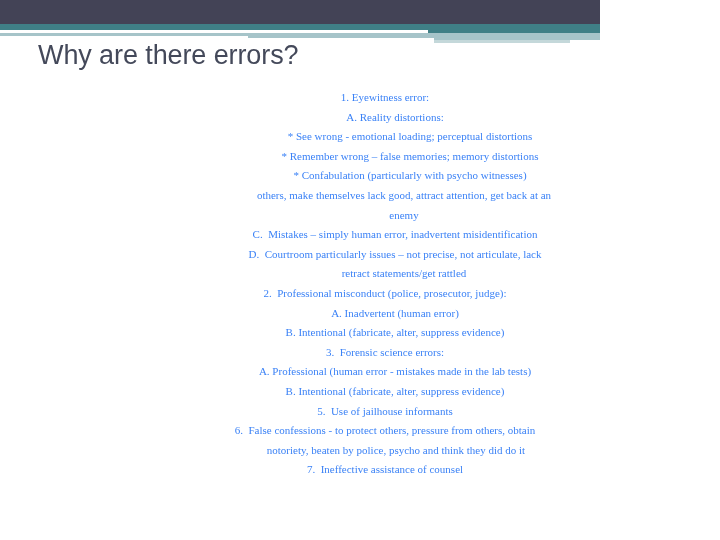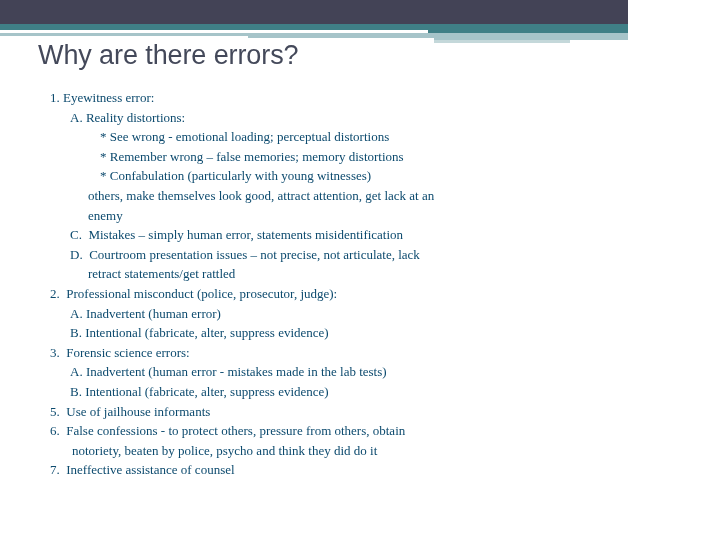--- a/index.html
+++ b/index.html
@@ -15,21 +15,20 @@
     position: relative;
   }
 
   
   #slide {
     position: relative;
     width: 600px;
     height: 540px;
     background: #ffffff;
     overflow: hidden;
-    padding-left: 28px;
   }
 
   
   #header-decoration {
     position: absolute;
     left: 0;
     top: 0;
     width: 720px;
     height: 44px;
   }
@@ -136,24 +135,25 @@
 
   
   #body-outline {
     position: absolute;
     left: 0;
     top: 88px;
     width: 720px;
   }
   .line {
     font-family: "Liberation Serif", serif;
-    font-size: 13px;
+    font-size: 11px;
     line-height: 19.6px;
-    color: #0c4a6e;
+    color: #3b82f6;
     white-space: pre;
+    text-align: center;
   }
   
   .lvl1      { padding-left: 50px;  text-indent: 0; }
   .lvl1-wrap { padding-left: 72px;  text-indent: 0; }
   .lvl2      { padding-left: 70px;  text-indent: 0; }
   .lvl2-wrap { padding-left: 88px;  text-indent: 0; }
   .lvl3      { padding-left: 100px; text-indent: 0; }
 </style>
 </head>
 <body>
@@ -180,31 +180,31 @@
     <div class="vstripe-lower vstripe-l3"></div>
   </div>
 
   <div id="title">Why are there errors?</div>
 
   <div id="body-outline">
       <div class="line lvl1">1. Eyewitness error:</div>
       <div class="line lvl2">A. Reality distortions:</div>
       <div class="line lvl3">* See wrong - emotional loading; perceptual distortions</div>
       <div class="line lvl3">* Remember wrong – false memories; memory distortions</div>
-      <div class="line lvl3">* Confabulation (particularly with young witnesses)</div>
-      <div class="line lvl2-wrap">others, make themselves look good, attract attention, get lack at an</div>
+      <div class="line lvl3">* Confabulation (particularly with psycho witnesses)</div>
+      <div class="line lvl2-wrap">others, make themselves lack good, attract attention, get back at an</div>
       <div class="line lvl2-wrap">enemy</div>
-      <div class="line lvl2">C.  Mistakes – simply human error, statements misidentification</div>
-      <div class="line lvl2">D.  Courtroom presentation issues – not precise, not articulate, lack</div>
+      <div class="line lvl2">C.  Mistakes – simply human error, inadvertent misidentification</div>
+      <div class="line lvl2">D.  Courtroom particularly issues – not precise, not articulate, lack</div>
       <div class="line lvl2-wrap">retract statements/get rattled</div>
       <div class="line lvl1">2.  Professional misconduct (police, prosecutor, judge):</div>
       <div class="line lvl2">A. Inadvertent (human error)</div>
       <div class="line lvl2">B. Intentional (fabricate, alter, suppress evidence)</div>
       <div class="line lvl1">3.  Forensic science errors:</div>
-      <div class="line lvl2">A. Inadvertent (human error - mistakes made in the lab tests)</div>
+      <div class="line lvl2">A. Professional (human error - mistakes made in the lab tests)</div>
       <div class="line lvl2">B. Intentional (fabricate, alter, suppress evidence)</div>
       <div class="line lvl1">5.  Use of jailhouse informants</div>
       <div class="line lvl1">6.  False confessions - to protect others, pressure from others, obtain</div>
       <div class="line lvl1-wrap">notoriety, beaten by police, psycho and think they did do it</div>
       <div class="line lvl1">7.  Ineffective assistance of counsel</div>
     </div>
 
 </div>
 
 </body></html>

